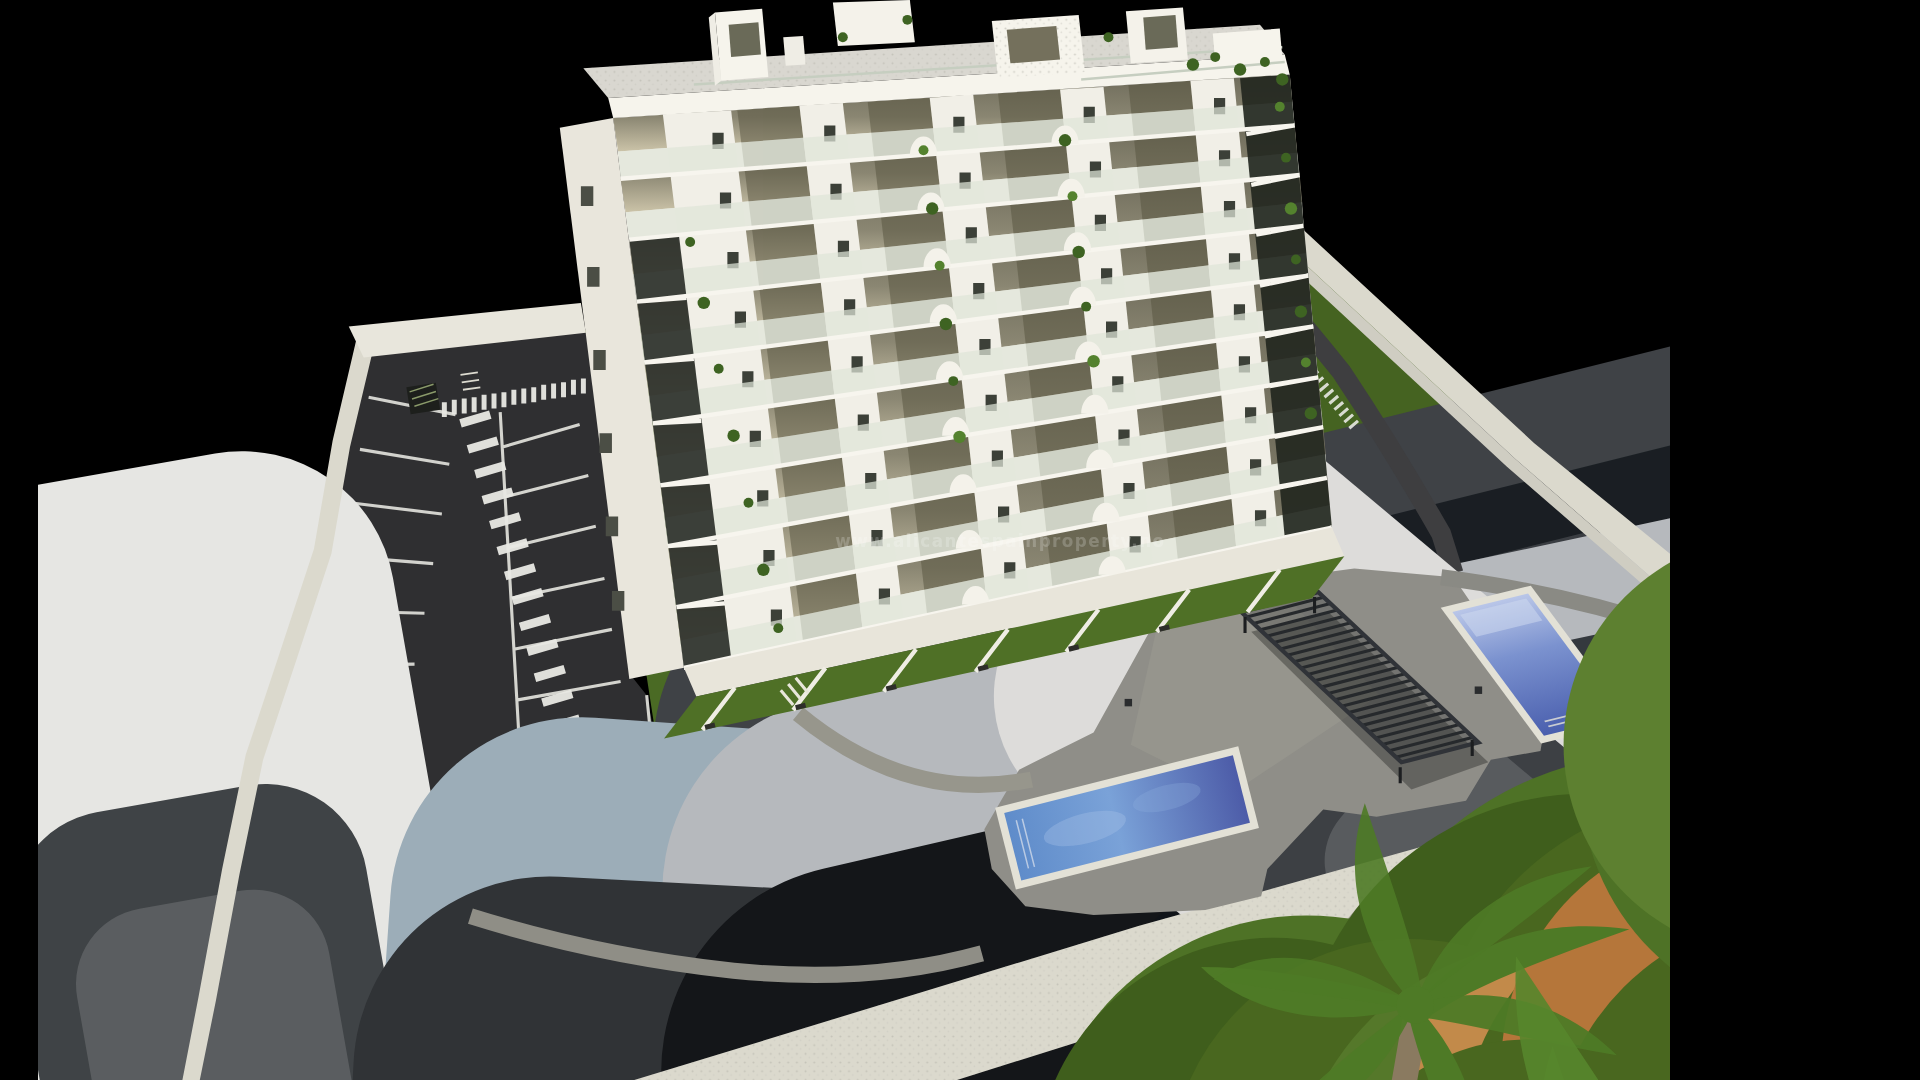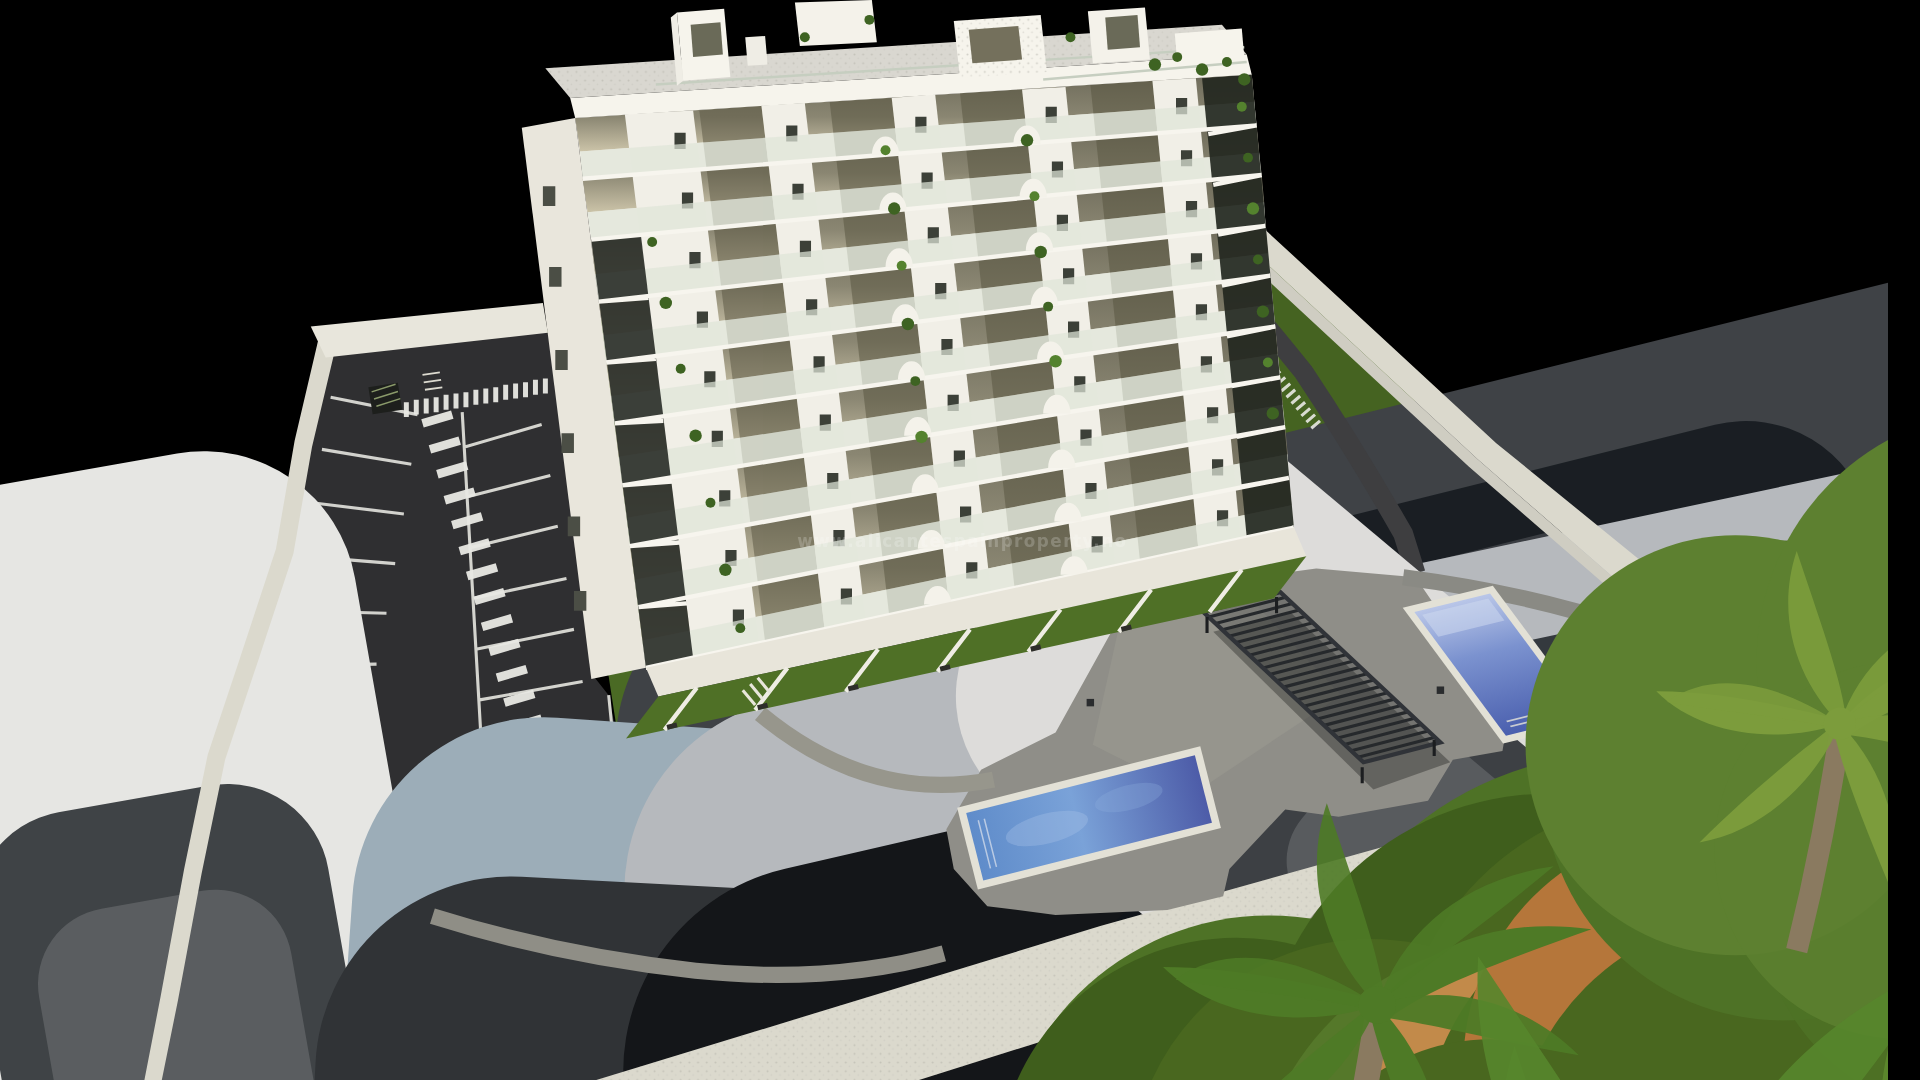--- a/index.html
+++ b/index.html
@@ -1,16 +1,16 @@
 <!DOCTYPE html>
 <html style="--background: #000000; --building: #f2f0e8; --building_shadow: #e9e6dc; --glass_balcony_dark: #2c302a; --lawn: #4a6a24; --asphalt: #2f2f31; --pool_water: #5577c0; --pool_deck: #8f8e88; --wall: #dbd9cd; --pergola: #26292c; --foliage: #5a7f2c; --foliage_orange: #b5763a; --car_black: #141619; --car_white: #e6e6e3; --marking_white: #e9e9e4;"><head>
 <meta charset="utf-8">
 <style>
   html,body{margin:0;padding:0;background:#000;}
-  .stage{width:1888px;height:1080px;position:relative;overflow:hidden;background:var(--background,#000);}
+  .stage{width:1632px;height:1080px;position:relative;overflow:hidden;background:var(--background,#000);padding-left:38px;}
   svg{display:block;}
   text.wm{font-family:"DejaVu Sans",sans-serif;font-weight:bold;letter-spacing:1.2px;
     fill:#ffffff;opacity:.20;font-size:13.5px;}
   .lawn{fill:var(--lawn,#4a6a24);}
   .asphalt{fill:var(--asphalt,#2f2f31);}
   .deck{fill:var(--pool_deck,#8f8e88);}
   .wallband{fill:var(--wall,#dbd9cd);}
   .bldg{fill:var(--building,#f2f0e8);}
 </style>
 </head>

